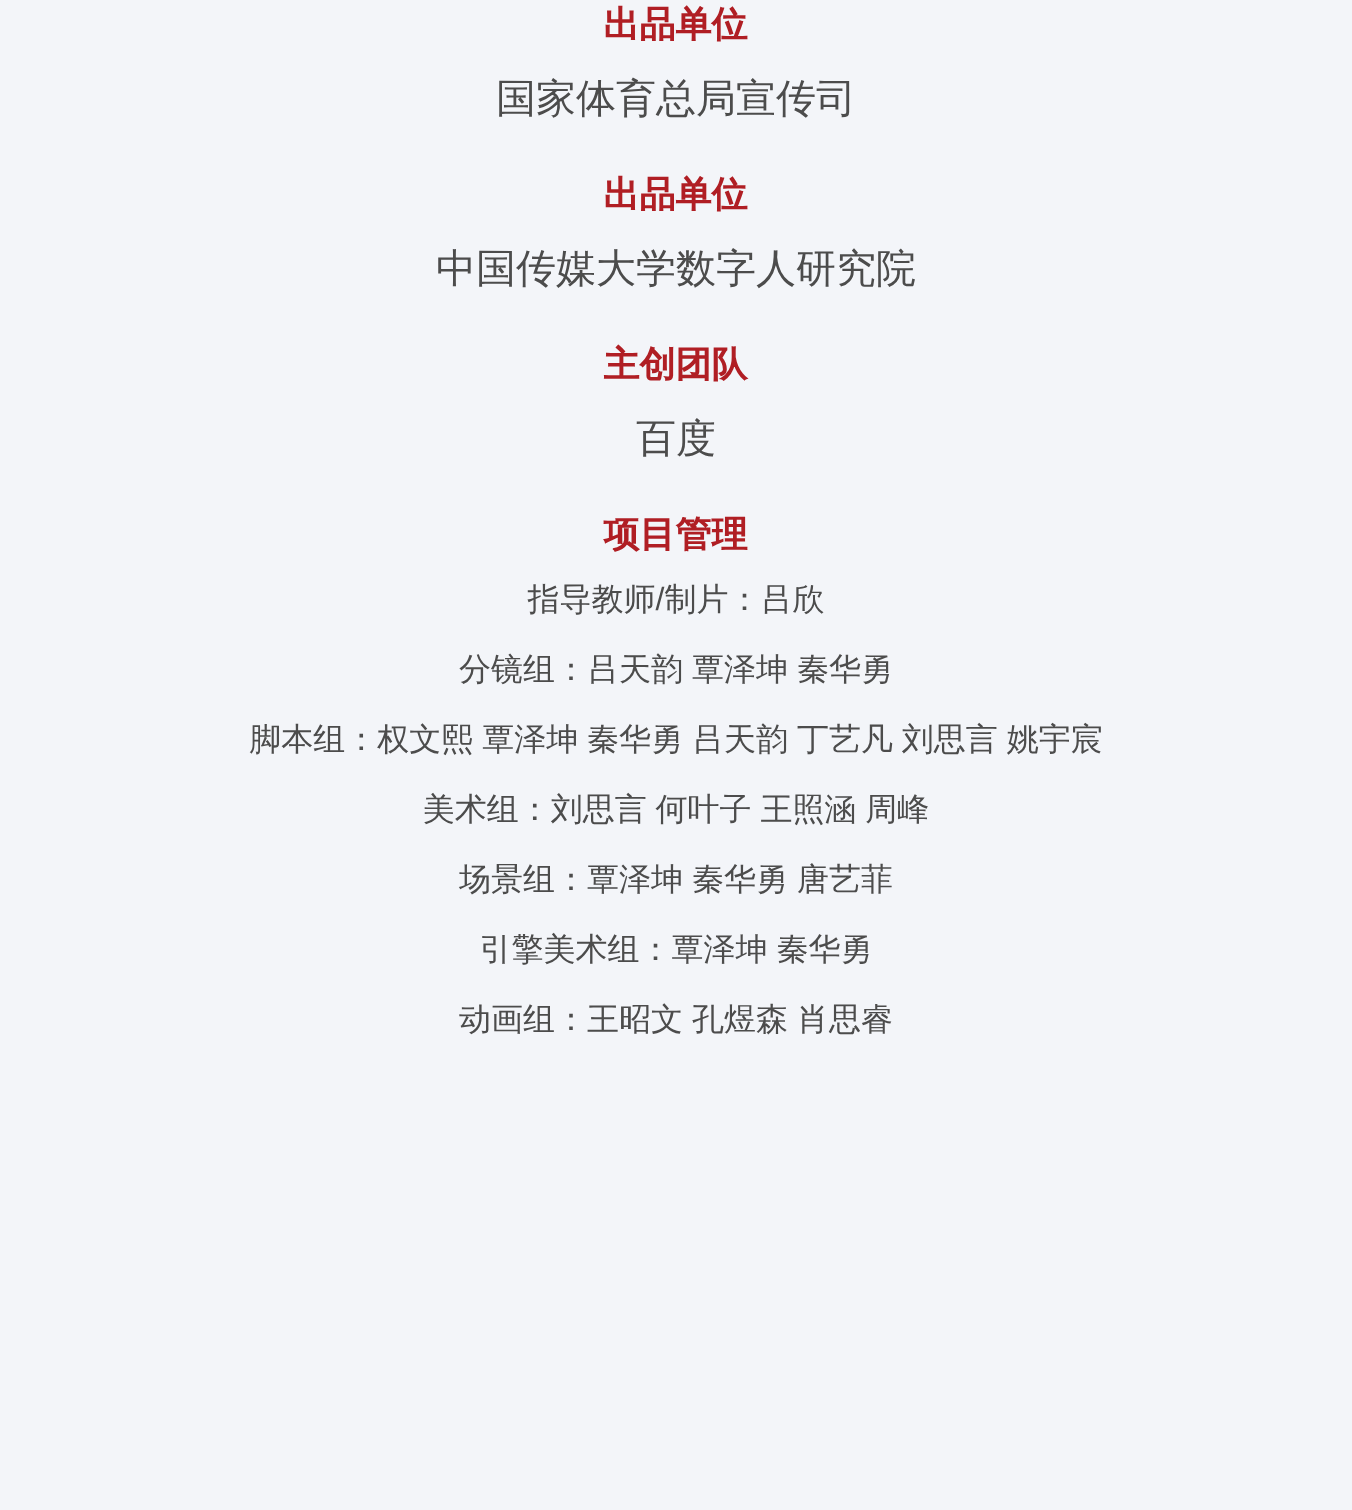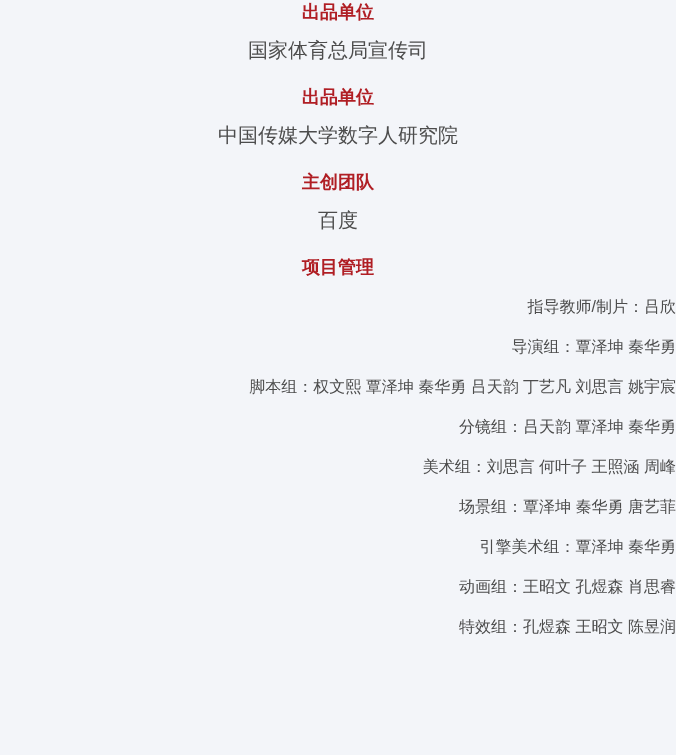--- a/index.html
+++ b/index.html
@@ -38,25 +38,24 @@
     font-size: 20px;
     color: var(--text-color);
     white-space: pre-wrap;
   }
   .team-heading {
     margin-bottom: 10px;
   }
   .team-line {
     height: 24px;
     line-height: 24px;
-    margin: 16px 0 11px 0;
+    margin: 0 0 11px 0;
     font-size: 16px;
     color: var(--text-color);
     white-space: pre-wrap;
-    text-align: right;
   }
 </style>
 </head>
 <body>
 
 <main class="credits">
 
   <section>
     <div class="sec-heading">出品单位</div>
     <div class="sec-content">国家体育总局宣传司</div>
@@ -69,24 +68,22 @@
 
   <section>
     <div class="sec-heading">主创团队</div>
     <div class="sec-content">百度</div>
   </section>
 
   <section>
     <div class="sec-heading team-heading">项目管理</div>
     <div id="team-lines">
         <div class="team-line">指导教师/制片：吕欣</div>
-        <div class="team-line">导演组：覃泽坤 秦华勇</div>
+        <div class="team-line">分镜组：吕天韵 覃泽坤 秦华勇</div>
         <div class="team-line">脚本组：权文熙 覃泽坤 秦华勇 吕天韵 丁艺凡 刘思言 姚宇宸</div>
-        <div class="team-line">分镜组：吕天韵 覃泽坤 秦华勇</div>
         <div class="team-line">美术组：刘思言 何叶子 王照涵 周峰</div>
         <div class="team-line">场景组：覃泽坤 秦华勇 唐艺菲</div>
         <div class="team-line">引擎美术组：覃泽坤 秦华勇</div>
         <div class="team-line">动画组：王昭文 孔煜森 肖思睿</div>
-        <div class="team-line">特效组：孔煜森 王昭文 陈昱润</div>
       </div>
   </section>
 
 </main>
 
 </body></html>

